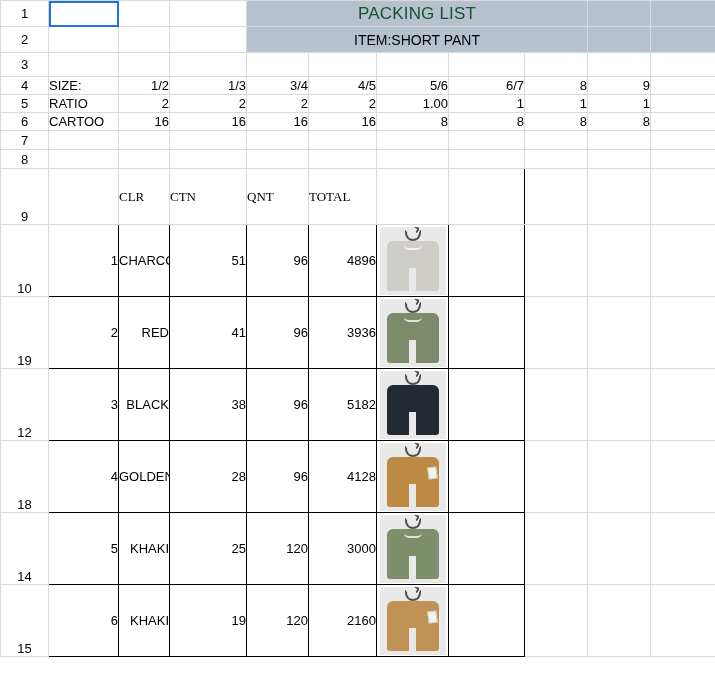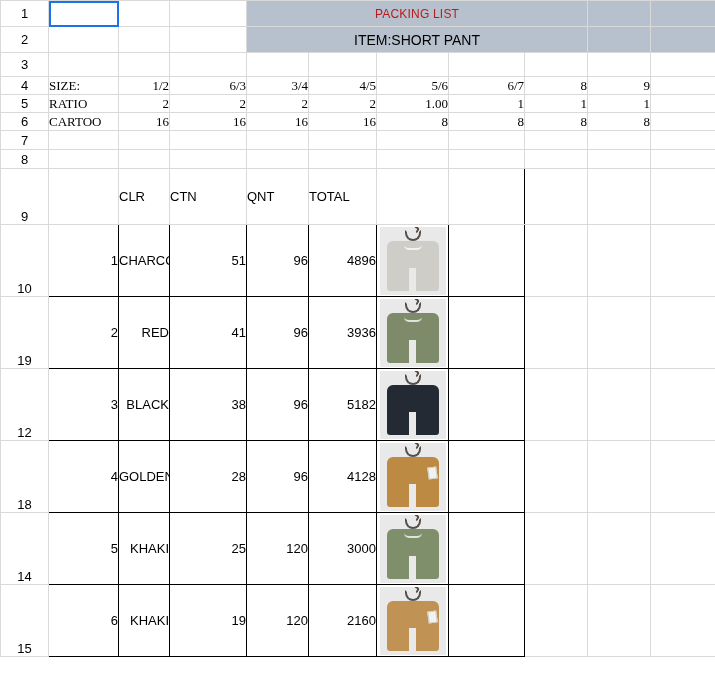--- a/index.html
+++ b/index.html
@@ -50,35 +50,35 @@
     outline: 2px solid #1a73e8;
     outline-offset: -2px;
   }
 
   
   td.band {
     background: #b7c0cd;
     text-align: center;
   }
   .band-title {
-    font-size: 12px;
+    font-size: 17px;
     letter-spacing: .2px;
-    color: #b91c1c;
+    color: #14532d;
   }
   .band-sub {
     font-size: 14px;
     color: #000;
   }
 
   
   .bordered { border: 1px solid #000 !important; }
-  .b-top    { border-top: 1px solid #000 !important; }
+  .b-top    { border-top: 1px solid #000 !important; font-family: Liberation Serif, serif; }
   .b-left   { border-left: 1px solid #000 !important; }
   .b-right  { border-right: 1px solid #000 !important; }
-  .sz-13 { font-size: 13px; font-family: Liberation Serif, serif; }
+  .sz-13 { font-size: 13px; }
   .sz-14 { font-size: 14px; }
   .sz-15 { font-size: 15px; }
 
   
   .thumb {
     width: 66px;
     height: 68px;
     margin: 0 auto;
     border-radius: 1px;
     position: relative;
@@ -208,21 +208,21 @@
       <td></td>
       <td></td>
       <td></td>
       <td></td>
     </tr>
 
     <tr style="height:18px">
       <td class="rowhdr">4</td>
       <td class="cell-left sz-13">SIZE:</td>
       <td class="cell-center sz-13">1/2</td>
-      <td class="cell-center sz-13">6/3</td>
+      <td class="cell-center sz-13">1/3</td>
       <td class="cell-center sz-13">3/4</td>
       <td class="cell-center sz-13">4/5</td>
       <td class="cell-center sz-13">5/6</td>
       <td class="cell-center sz-13">6/7</td>
       <td class="cell-center sz-13">8</td>
       <td class="cell-center sz-13">9</td>
       <td></td>
     </tr>
 
     <tr style="height:18px">

